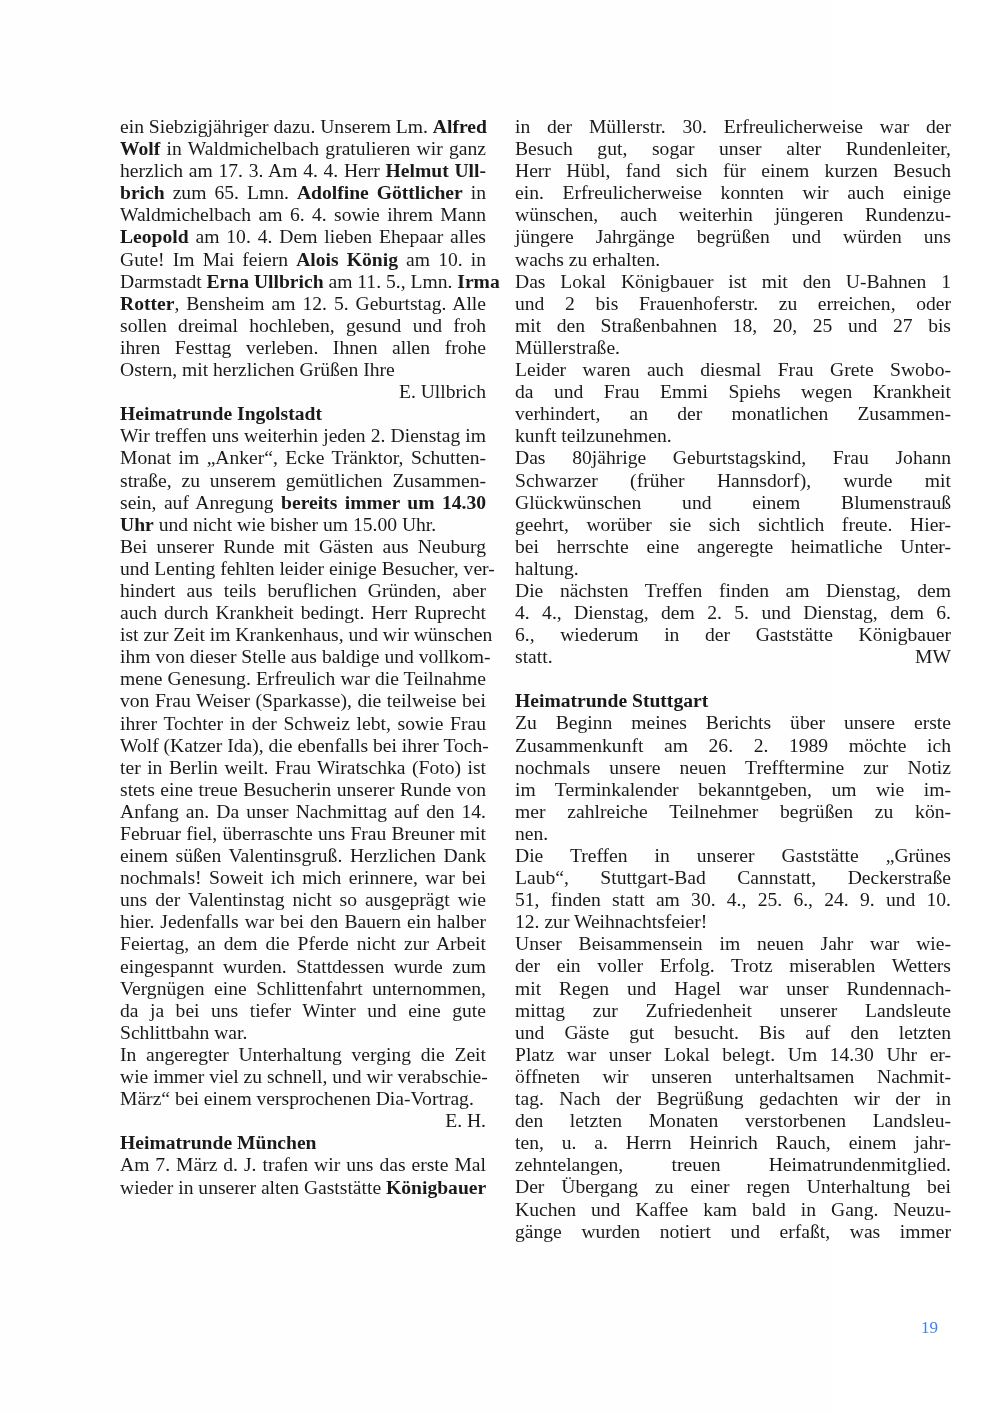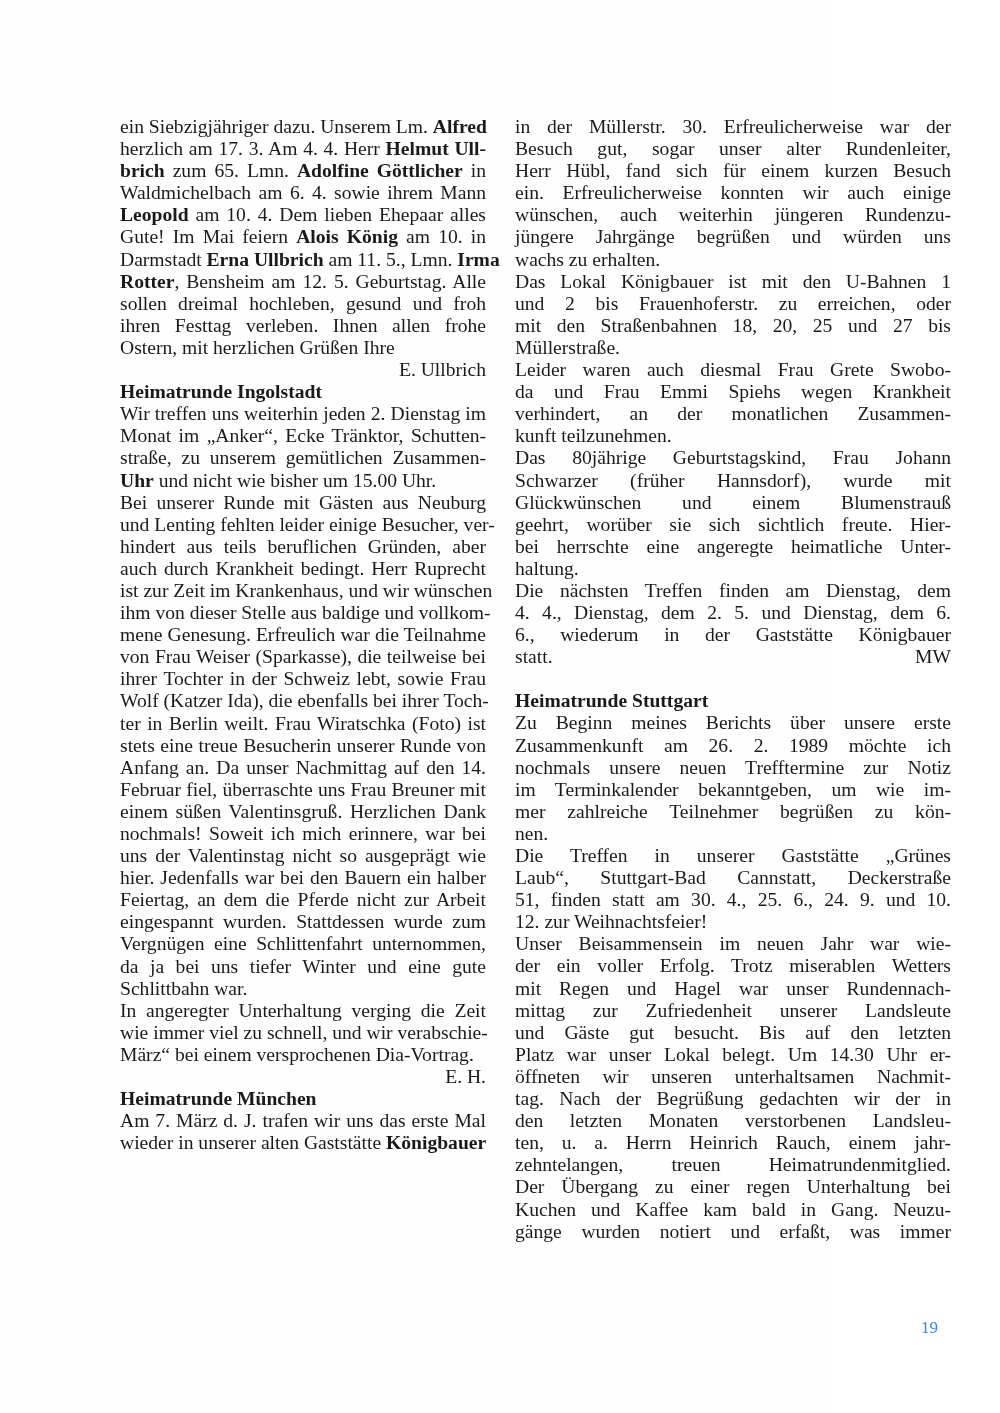--- a/index.html
+++ b/index.html
@@ -25,38 +25,40 @@
     }
   </style>
 </head>
 <body>
 
 <div class="page">
 
   <div class="col left">
     <div>
         <span class="line">ein Siebzigjähriger dazu. Unserem Lm. <b>Alfred</b></span>
+        <span class="line"><b>Wolf</b> in Waldmichelbach gratulieren wir ganz</span>
         <span class="line">herzlich am 17. 3. Am 4. 4. Herr <b>Helmut Ull-</b></span>
         <span class="line"><b>brich</b> zum 65. Lmn. <b>Adolfine Göttlicher</b> in</span>
         <span class="line">Waldmichelbach am 6. 4. sowie ihrem Mann</span>
         <span class="line"><b>Leopold</b> am 10. 4. Dem lieben Ehepaar alles</span>
         <span class="line">Gute! Im Mai feiern <b>Alois König</b> am 10. in</span>
         <span class="line">Darmstadt <b>Erna Ullbrich</b> am 11. 5., Lmn. <b>Irma</b></span>
         <span class="line"><b>Rotter</b>, Bensheim am 12. 5. Geburtstag. Alle</span>
         <span class="line">sollen dreimal hochleben, gesund und froh</span>
         <span class="line">ihren Festtag verleben. Ihnen allen frohe</span>
         <span class="line last">Ostern, mit herzlichen Grüßen Ihre</span>
       </div>
     <span class="line rightalign">E. Ullbrich</span>
 
     <span class="heading">Heimatrunde Ingolstadt</span>
     <div>
         <span class="line">Wir treffen uns weiterhin jeden 2. Dienstag im</span>
         <span class="line">Monat im „Anker“, Ecke Tränktor, Schutten-</span>
         <span class="line">straße, zu unserem gemütlichen Zusammen-</span>
+        <span class="line">sein, auf Anregung <b>bereits immer um 14.30</b></span>
         <span class="line last"><b>Uhr</b> und nicht wie bisher um 15.00 Uhr.</span>
         <span class="line">Bei unserer Runde mit Gästen aus Neuburg</span>
         <span class="line">und Lenting fehlten leider einige Besucher, ver-</span>
         <span class="line">hindert aus teils beruflichen Gründen, aber</span>
         <span class="line">auch durch Krankheit bedingt. Herr Ruprecht</span>
         <span class="line">ist zur Zeit im Krankenhaus, und wir wünschen</span>
         <span class="line">ihm von dieser Stelle aus baldige und vollkom-</span>
         <span class="line">mene Genesung. Erfreulich war die Teilnahme</span>
         <span class="line">von Frau Weiser (Sparkasse), die teilweise bei</span>
         <span class="line">ihrer Tochter in der Schweiz lebt, sowie Frau</span>

